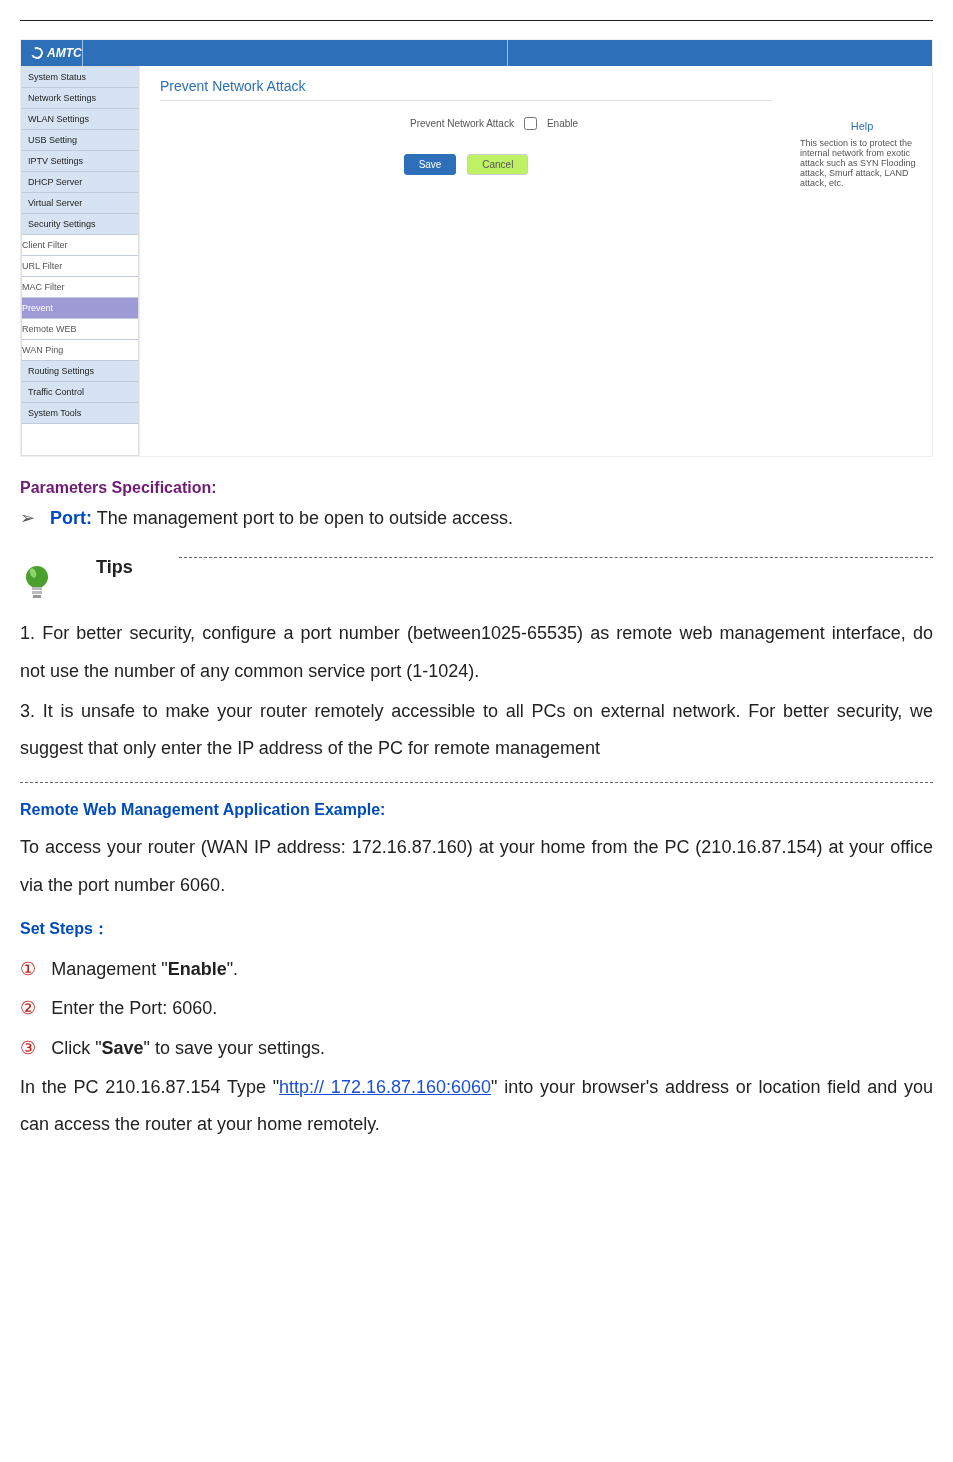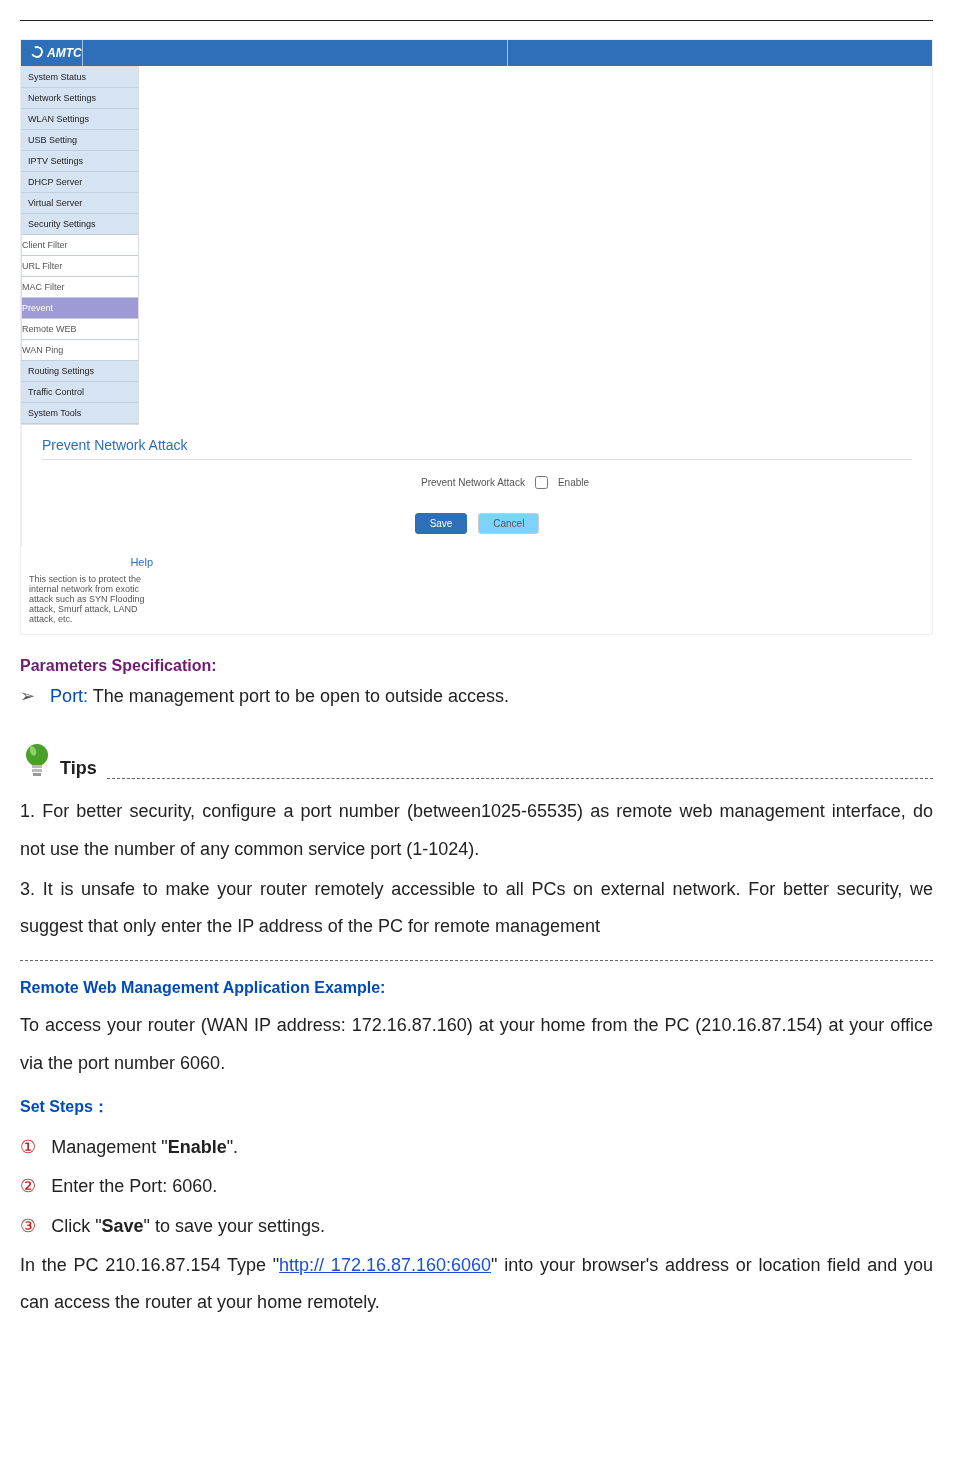--- a/index.html
+++ b/index.html
@@ -2,46 +2,46 @@
 <html><head>
 <meta charset="utf-8">
 <style>
   * { box-sizing: border-box; margin: 0; padding: 0; }
   body { font-family: Arial, sans-serif; font-size: 16px; color: #222; background: #fff; padding: 20px; width: 953px; }
   hr.top { border: none; border-top: 1px solid #222; margin-bottom: 18px; }
 
   
   .router { border: 1px solid #eee; margin-bottom: 22px; font-size: 10px; }
   .router-header { height: 26px; background: #2d6fb8; display: flex; align-items: center; }
-  .router-header .logo { color: #fff; font-weight: bold; font-size: 12px; font-style: italic; padding-left: 10px; display: flex; gap:4px;}
+  .router-header .logo { color: #fff; font-weight: bold; font-size: 12px; font-style: italic; padding-left: 10px; display: flex; align-items: center; gap:4px;}
   .router-header .logo-ball { width:12px; height:12px; border:2px solid #fff; border-radius:50%; display:inline-block; transform: rotate(20deg); border-left-color: transparent; }
   .router-header .seg { flex:1; border-left:1px solid #9fc2e3; height:100%; }
-  .router-body { display: flex; min-height: 390px; flex-direction: column; }
+  .router-body { display: flex; min-height: 390px; }
   .sidebar { width: 118px; background: #fff; border: 1px solid #ddd; flex-shrink:0;}
   .sidebar-item { padding: 5px 6px; font-size: 9px; color: #222; background: #d6e3f2; border-bottom: 1px solid #c0cdd8; }
   .sidebar-item.sub { background: #fff; padding-left: 0; color:#555;}
   .sidebar-item.active { background: #9e9ad6; color: #fff; }
   .main-panel { flex: 1; padding: 12px 20px; border-left:1px solid #eee;}
   .main-title { color: #2d6fb8; font-size: 14px; border-bottom: 1px solid #ddd; padding-bottom: 6px; margin-bottom: 16px; }
   .form-row { display: flex; align-items: center; gap: 10px; font-size: 10px; color:#555; justify-content:center;}
   .form-row label { width: 160px; text-align: right; }
   .btn-row { text-align: center; margin-top: 24px; }
   .btn { display: inline-block; padding: 4px 14px; font-size: 10px; border-radius: 3px; margin: 0 4px; }
   .btn.save { background: #2d6fb8; color: #fff; border: 1px solid #2d6fb8; }
-  .btn.cancel { background: #7dd3fc; color: #555; border: 1px solid #ccc; }
+  .btn.cancel { background: #bef264; color: #555; border: 1px solid #ccc; }
   .help-panel { width: 140px; padding: 10px 8px; font-size: 9px; color: #555; }
-  .help-title { color: #2d6fb8; text-align: right; font-size: 11px; margin-bottom: 6px; }
+  .help-title { color: #2d6fb8; text-align: center; font-size: 11px; margin-bottom: 6px; margin-top: 44px; }
 
   
   .heading-orange { color: #701a75; font-weight: bold; margin: 12px 0 10px; }
   .heading-blue { color: #004bbb; font-weight: bold; margin: 14px 0 10px; }
   .bullet-line { margin: 0 0 14px 0; font-size: 18px; }
   .arrow { color: #555; margin-right: 10px; }
-  .port-label { color: #004bbb; font-weight: normal; }
-  .tips-row { display: flex; align-items: flex-end; margin: 28px 0 14px; }
+  .port-label { color: #004bbb; font-weight: bold; }
+  .tips-row { display: flex; align-items: flex-start; margin: 28px 0 14px; gap: 36px; }
   .bulb { width: 34px; height: 44px; margin-right: 6px; display:flex; align-items:flex-end; justify-content:center;}
   .bulb svg { display:block; }
   .tips-label { font-weight: bold; font-size: 18px; margin-right: 10px; }
   .dashed-line { flex: 1; border-top: 1px dashed #666; height: 1px; }
   .body-text { font-size: 18px; line-height: 2.1; text-align: justify; }
   .body-text p { margin-bottom: 2px; }
   .dashed-full { border: none; border-top: 1px dashed #666; margin: 14px 0 18px; }
   .step { font-size: 18px; line-height: 2.2; }
   .circled { color: #c01818; font-size: 18px; margin-right: 10px; }
   .link { color: #1a4fd6; text-decoration: underline; margin-top: 16px; }

